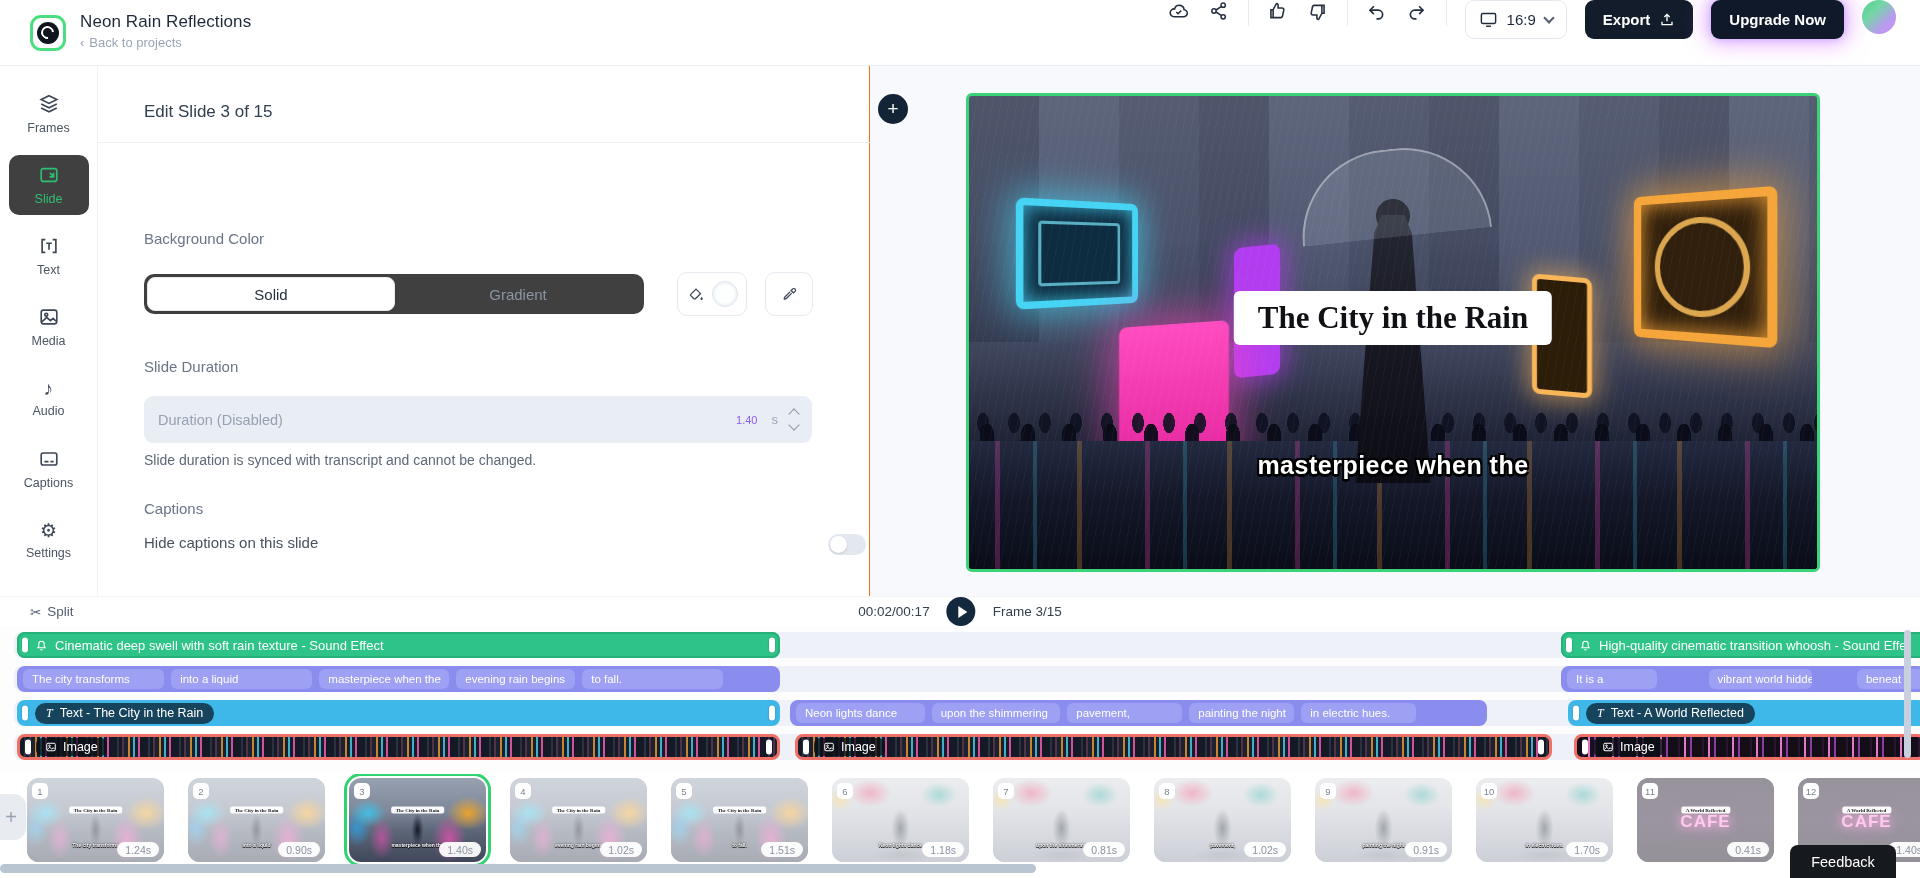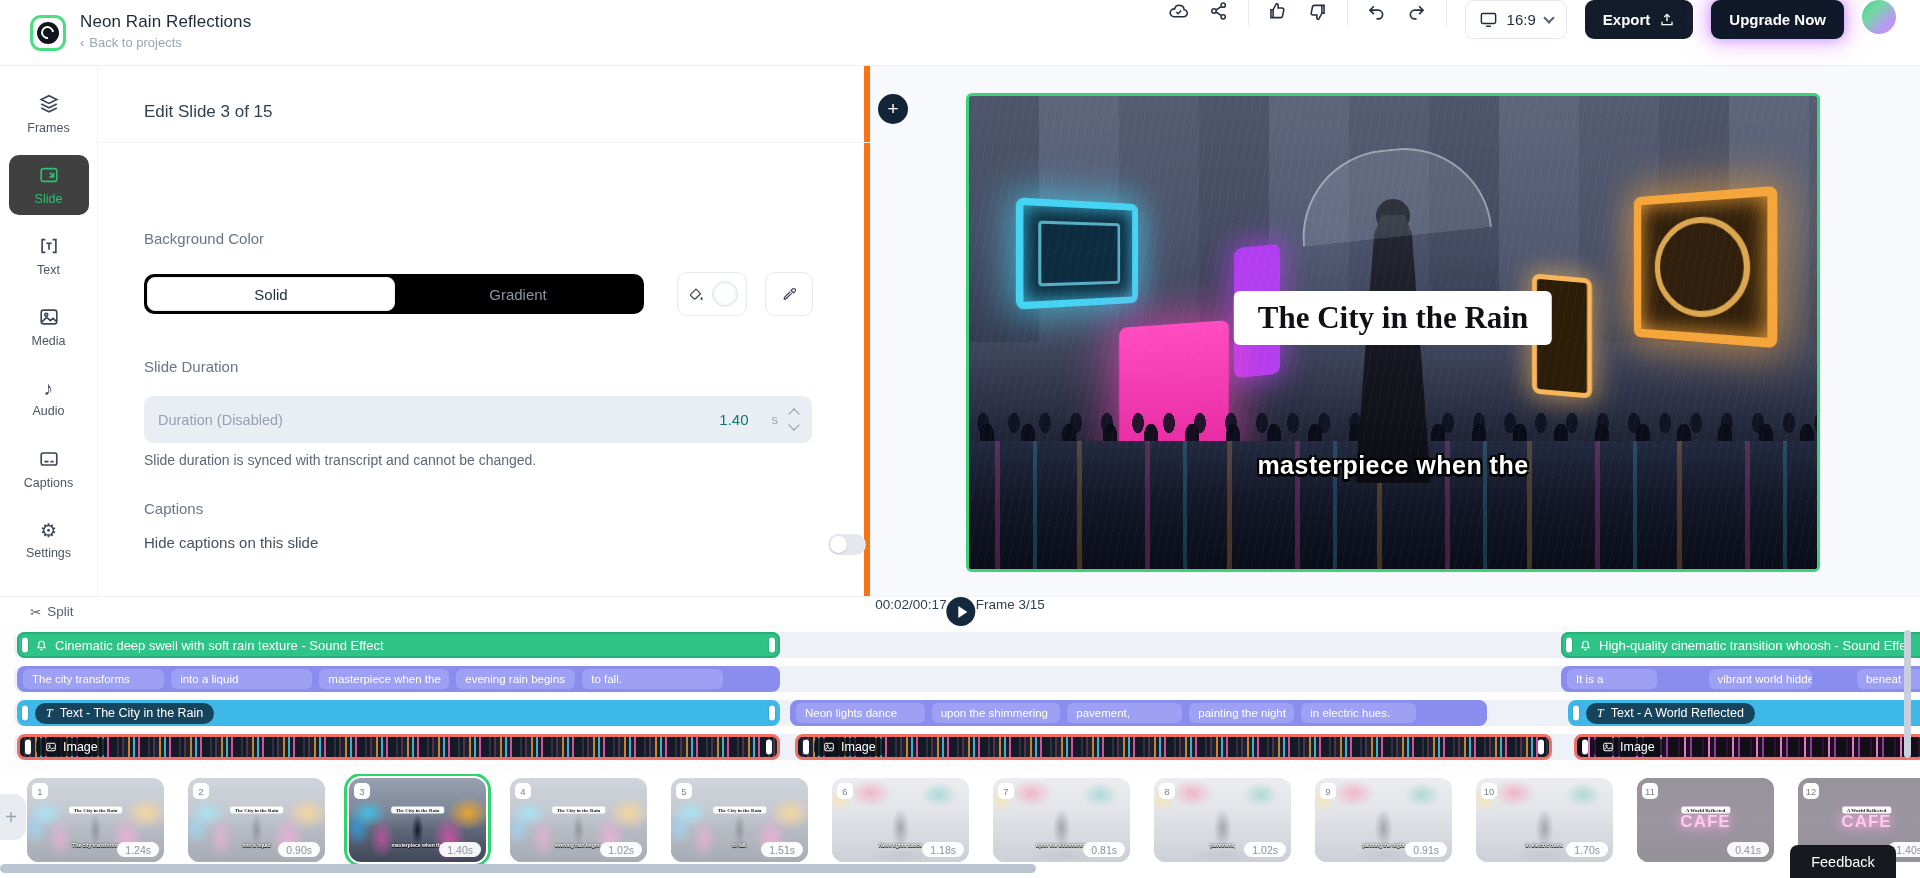--- a/index.html
+++ b/index.html
@@ -39,37 +39,37 @@
   .side-item { width:80px; height:60px; border-radius:10px; display:flex; flex-direction:column;
     align-items:center; justify-content:center; gap:6px; color:#4b5563; cursor:pointer; }
   .side-item .slabel { font-size:12.5px; color:#4b5563; }
   .side-item svg, .side-item .uglyph { color:#3c4656; }
   .side-item.active { background:#404040;justify-content:center; }
   .side-item.active .slabel, .side-item.active svg, .side-item.active .uglyph { color:#2fbf71; stroke:#2fbf71; }
   .uglyph { font-size:19px; line-height:19px; }
 
   
   .panel { position:absolute; left:98px; top:66px; width:772px; height:530px; background:#fff;
-    border-right:6px solid #f97316; }
+    border-right:1px solid #f97316; }
   .p-head { position:absolute; left:46px; top:36px; font-size:17px; color:#33404f; }
   .p-hr { position:absolute; left:0; top:76px; width:772px; height:1px; background:#f0f2f5; }
   .p-label { position:absolute; font-size:15px; color:#6a7587; }
-  .seg-ctrl { position:absolute; left:46px; top:208px; width:500px; height:40px; background:#000000;
+  .seg-ctrl { position:absolute; left:46px; top:208px; width:500px; height:40px; background:#404040;
     border-radius:10px; display:flex; padding:3px; }
   .seg-opt { flex:1; display:flex; align-items:center; justify-content:center; font-size:15px;
     color:#8a95a6; border-radius:8px; cursor:pointer; }
   .seg-opt.on { background:#fff; color:#26303e; box-shadow:0 1px 2px rgba(20,30,50,.08); border:1px solid #e8ebf0; }
   .tool-btn { position:absolute; top:206px; height:44px; border:1px solid #e6e9ef; border-radius:10px;
     background:#fff; display:flex; align-items:center; justify-content:center; gap:7px; cursor:pointer; color:#3c4656; }
   .swatch-circle { width:26px; height:26px; border-radius:50%; background:#fdfefe; border:1px solid #dde2ea;
     box-shadow:inset 0 0 0 2px #f2f5f9; }
   .dur-input { position:absolute; left:46px; top:330px; width:668px; height:47px; background:#e9edf4;
     border-radius:9px; display:flex; align-items:center; padding:0 14px; }
   .dur-ph { font-size:14.5px; color:#97a1b2; flex:1; }
-  .dur-val { font-size:15px; color:#0f766e; margin-right:23px; }
+  .dur-val { font-size:11px; color:#8b5cf6; margin-right:14px; }
   .dur-unit { font-size:13px; color:#9aa4b4; margin-right:12px; }
   .stepper { display:flex; flex-direction:column; gap:3px; cursor:pointer; }
   .stepper i { width:8px; height:8px; border-right:1.6px solid #8e99aa; border-bottom:1.6px solid #8e99aa; display:block; }
   .stepper .up { transform:rotate(-135deg); } .stepper .dn { transform:rotate(45deg); }
   .p-note { position:absolute; left:46px; top:386px; font-size:14px; color:#5d6879; }
   .toggle { position:absolute; left:730px; top:468px; width:38px; height:21px; background:#e3e8ef;
     border-radius:11px; cursor:pointer; }
   .toggle::after { content:""; position:absolute; left:2px; top:2px; width:17px; height:17px;
     border-radius:50%; background:#fff; box-shadow:0 1px 2px rgba(0,0,0,.15); }
   .btn-delete { position:absolute; left:628px; top:534px; height:31px; background:#ef4343; color:#fff;
@@ -125,21 +125,21 @@
     font-size:31px; color:#101114; white-space:nowrap; z-index:6; }
   .slide-cap { position:absolute; left:50%; top:78%; transform:translate(-50%,-50%); font-weight:700;
     font-size:25px; color:#fff; letter-spacing:.5px; white-space:nowrap; z-index:6;
     text-shadow:-2px -2px 0 #000, 2px -2px 0 #000, -2px 2px 0 #000, 2px 2px 0 #000, 0 3px 0 #000; }
 
   
   .tl-head { position:absolute; left:0; top:596px; width:1920px; height:30px; background:#fff;
     border-top:1px solid #f0f2f5; display:flex; align-items:center; }
   .split { position:absolute; left:30px; display:flex; align-items:center; gap:6px; font-size:13.5px;
     color:#55606f; cursor:pointer; }
-  .tl-center { position:absolute; left:50%; transform:translateX(-50%); display:flex; }
+  .tl-center { position:absolute; left:50%; transform:translateX(-50%); display:flex; align-items:center; gap:17px; }
   .tl-time { font-size:13.5px; color:#33404f; }
   .play-btn { width:29px; height:29px; border-radius:50%; background:#15293e; display:flex; align-items:center;
     justify-content:center; cursor:pointer; }
   .play-tri { width:0; height:0; border-left:9px solid #fff; border-top:6px solid transparent;
     border-bottom:6px solid transparent; margin-left:3px; }
   .tl-frame { font-size:13.5px; color:#33404f; }
 
   
   .tracks { position:absolute; left:0; top:626px; width:1920px; height:146px; background:#fdfdfe; }
   .lane { position:absolute; left:14px; right:0; height:26px; background:#eef1f8; border-radius:8px 0 0 8px; }

